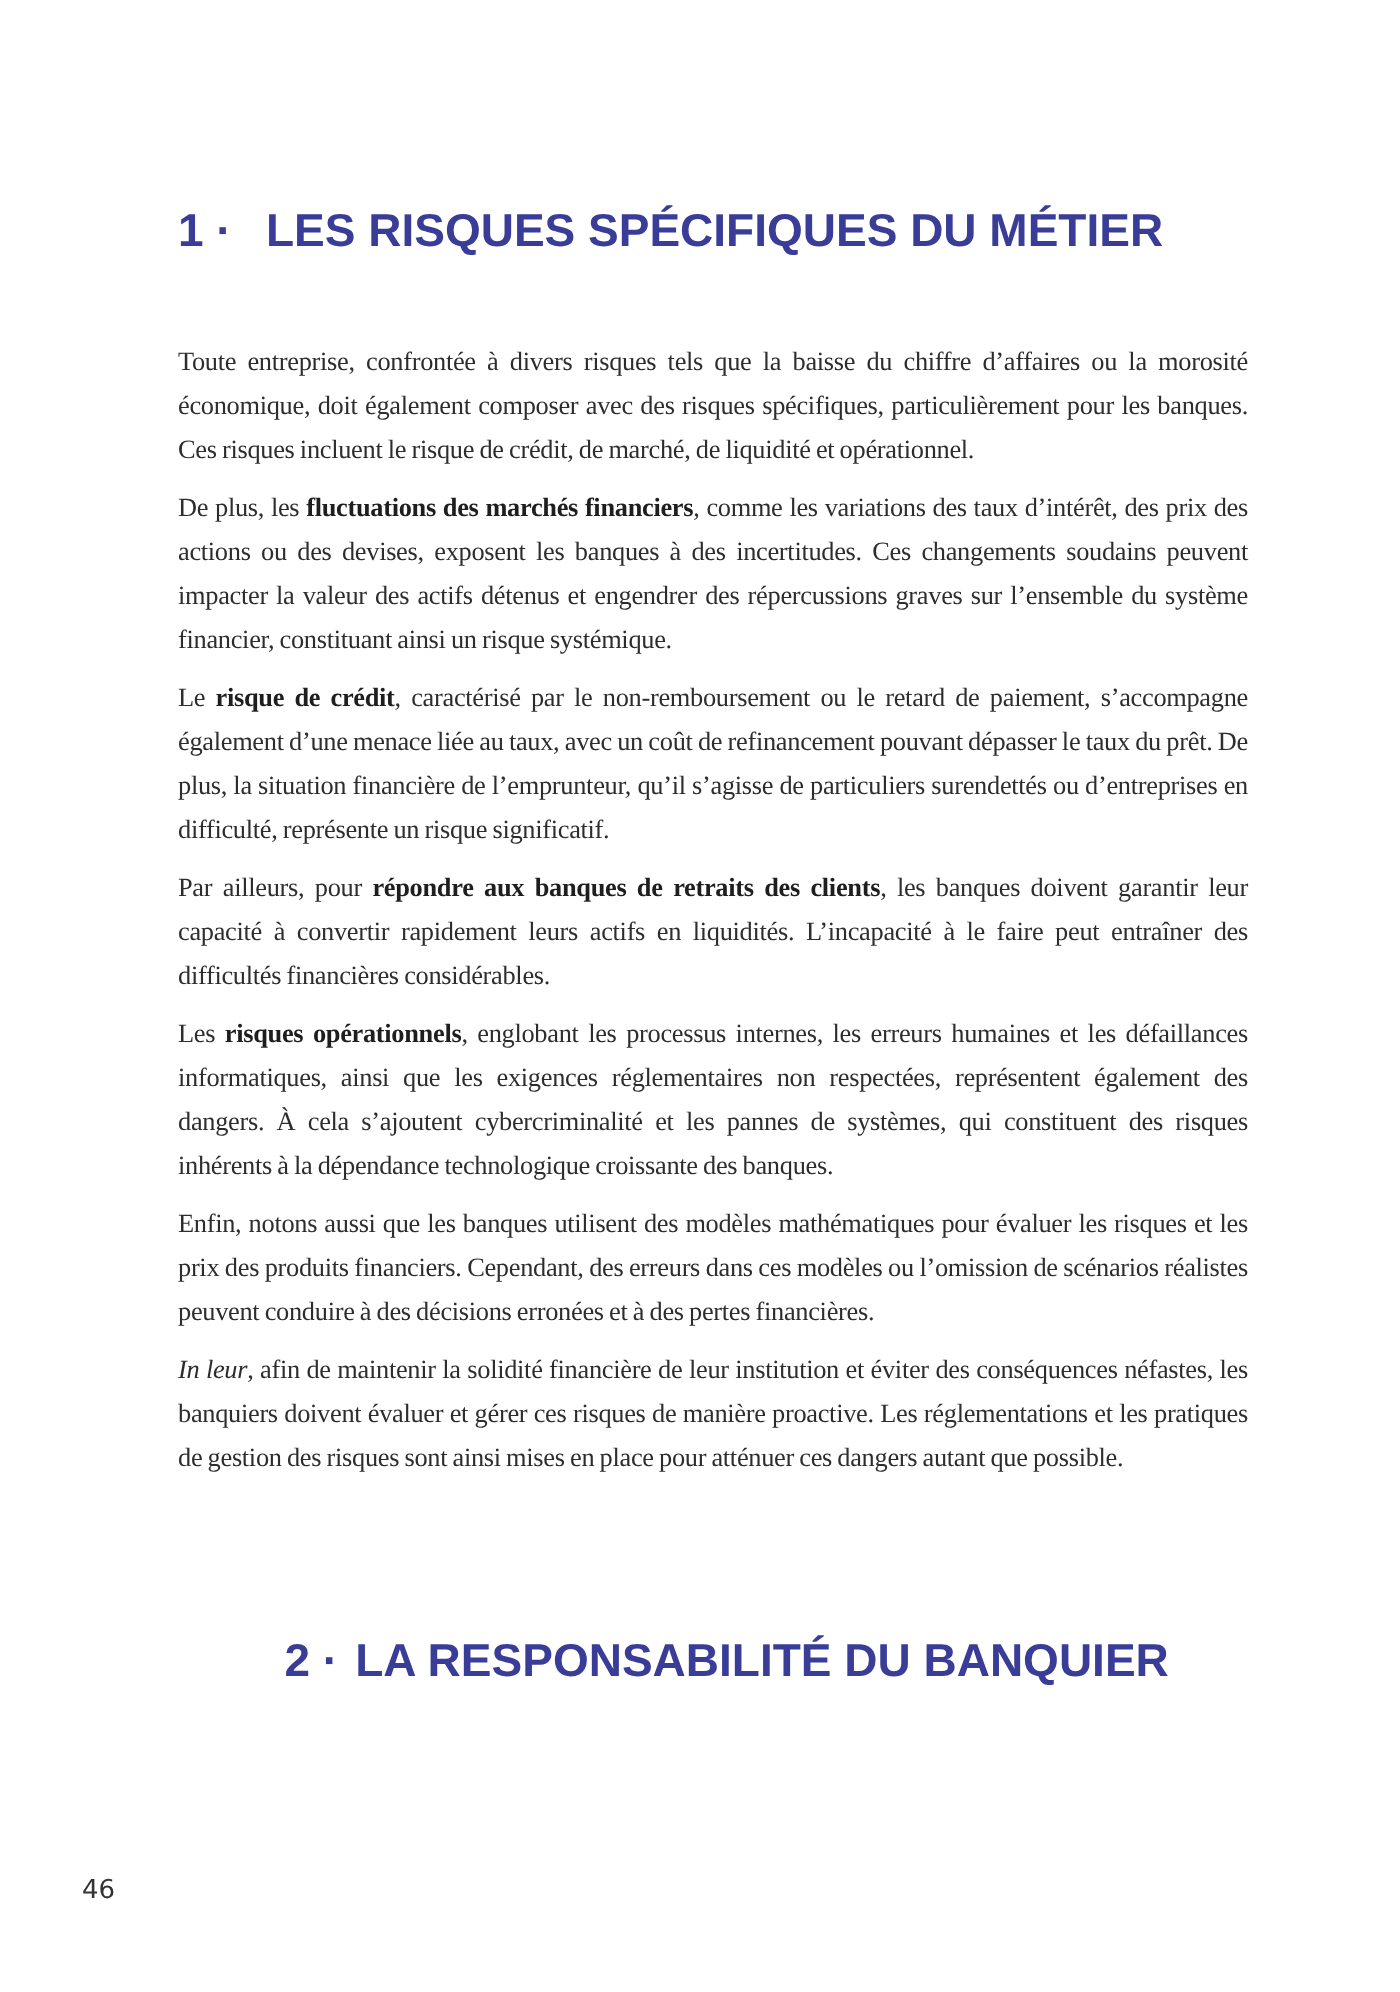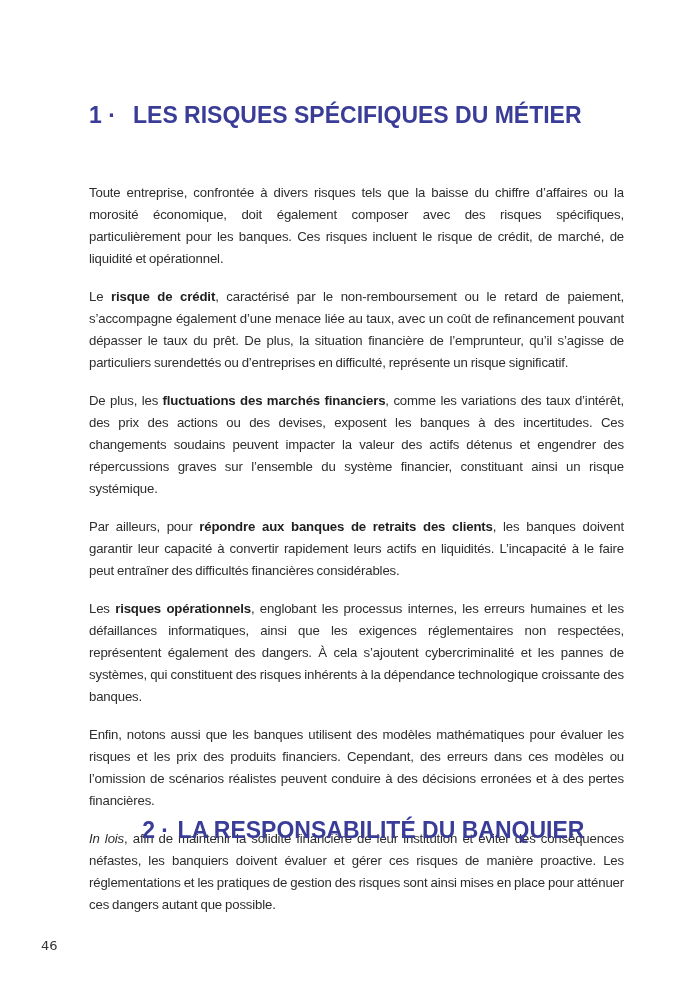--- a/index.html
+++ b/index.html
@@ -43,22 +43,22 @@
       padding-left: 44px;
     }
     #h1 { top: 103px; }
     #h2 { top: 818px; text-align: center; }
     .body-text {
       position: absolute;
       left: 89px;
       width: 535px;
     }
     .para {
-      margin: 16px 0 7px 0;
-      font-family: Liberation Sans, sans-serif;
+      margin: 4px 0 7px 0;
+      font-family: Liberation Serif, serif;
       font-size: 13.2px;
       line-height: 22px;
       text-align: justify;
       color: #2d2d2d;
       letter-spacing: -0.15px;
       word-spacing: -0.5px;
     }
     .para b {
       font-weight: bold;
       color: #1e1e1e;
@@ -85,36 +85,36 @@
 
   <h2 class="heading" id="h1">
     <span class="num">1 ·</span><span>LES RISQUES SPÉCIFIQUES DU MÉTIER</span>
   </h2>
 
   <div class="body-text" id="block1">
     <p class="para">
       <span>Toute entreprise, confrontée à divers risques tels que la baisse du chiffre d’affaires ou la morosité économique, doit également composer avec des risques spécifiques, particulièrement pour les banques. Ces risques incluent le risque de crédit, de marché, de liquidité et opérationnel.</span>
     </p>
     <p class="para">
-      <span>Le </span><b>risque de crédit</b><span>, caractérisé par le non-remboursement ou le retard de paiement, s’accompagne également d’une menace liée au taux, avec un coût de refinancement pouvant dépasser le taux du prêt. De plus, la situation financière de l’emprunteur, qu’il s’agisse de particuliers surendettés ou d’entreprises en difficulté, représente un risque significatif.</span>
+      <span>De plus, les </span><b>fluctuations des marchés financiers</b><span>, comme les variations des taux d’intérêt, des prix des actions ou des devises, exposent les banques à des incertitudes. Ces changements soudains peuvent impacter la valeur des actifs détenus et engendrer des répercussions graves sur l’ensemble du système financier, constituant ainsi un risque systémique.</span>
     </p>
     <p class="para">
-      <span>De plus, les </span><b>fluctuations des marchés financiers</b><span>, comme les variations des taux d’intérêt, des prix des actions ou des devises, exposent les banques à des incertitudes. Ces changements soudains peuvent impacter la valeur des actifs détenus et engendrer des répercussions graves sur l’ensemble du système financier, constituant ainsi un risque systémique.</span>
+      <span>Le </span><b>risque de crédit</b><span>, caractérisé par le non-remboursement ou le retard de paiement, s’accompagne également d’une menace liée au taux, avec un coût de refinancement pouvant dépasser le taux du prêt. De plus, la situation financière de l’emprunteur, qu’il s’agisse de particuliers surendettés ou d’entreprises en difficulté, représente un risque significatif.</span>
     </p>
     <p class="para">
       <span>Par ailleurs, pour </span><b>répondre aux banques de retraits des clients</b><span>, les banques doivent garantir leur capacité à convertir rapidement leurs actifs en liquidités. L’incapacité à le faire peut entraîner des difficultés financières considérables.</span>
     </p>
     <p class="para">
       <span>Les </span><b>risques opérationnels</b><span>, englobant les processus internes, les erreurs humaines et les défaillances informatiques, ainsi que les exigences réglementaires non respectées, représentent également des dangers. À cela s’ajoutent cybercriminalité et les pannes de systèmes, qui constituent des risques inhérents à la dépendance technologique croissante des banques.</span>
     </p>
     <p class="para">
       <span>Enfin, notons aussi que les banques utilisent des modèles mathématiques pour évaluer les risques et les prix des produits financiers. Cependant, des erreurs dans ces modèles ou l’omission de scénarios réalistes peuvent conduire à des décisions erronées et à des pertes financières.</span>
     </p>
     <p class="para">
-      <i>In lois</i><span>, afin de maintenir la solidité financière de leur institution et éviter des conséquences néfastes, les banquiers doivent évaluer et gérer ces risques de manière proactive. Les réglementations et les pratiques de gestion des risques sont ainsi mises en place pour atténuer ces dangers autant que possible.</span>
+      <i>In leur</i><span>, afin de maintenir la solidité financière de leur institution et éviter des conséquences néfastes, les banquiers doivent évaluer et gérer ces risques de manière proactive. Les réglementations et les pratiques de gestion des risques sont ainsi mises en place pour atténuer ces dangers autant que possible.</span>
     </p>
   </div>
 
   <h2 class="heading" id="h2">
     <span class="num">2 ·</span><span>LA RESPONSABILITÉ DU BANQUIER</span>
   </h2>
 
 
   <div class="page-number">46</div>
 

